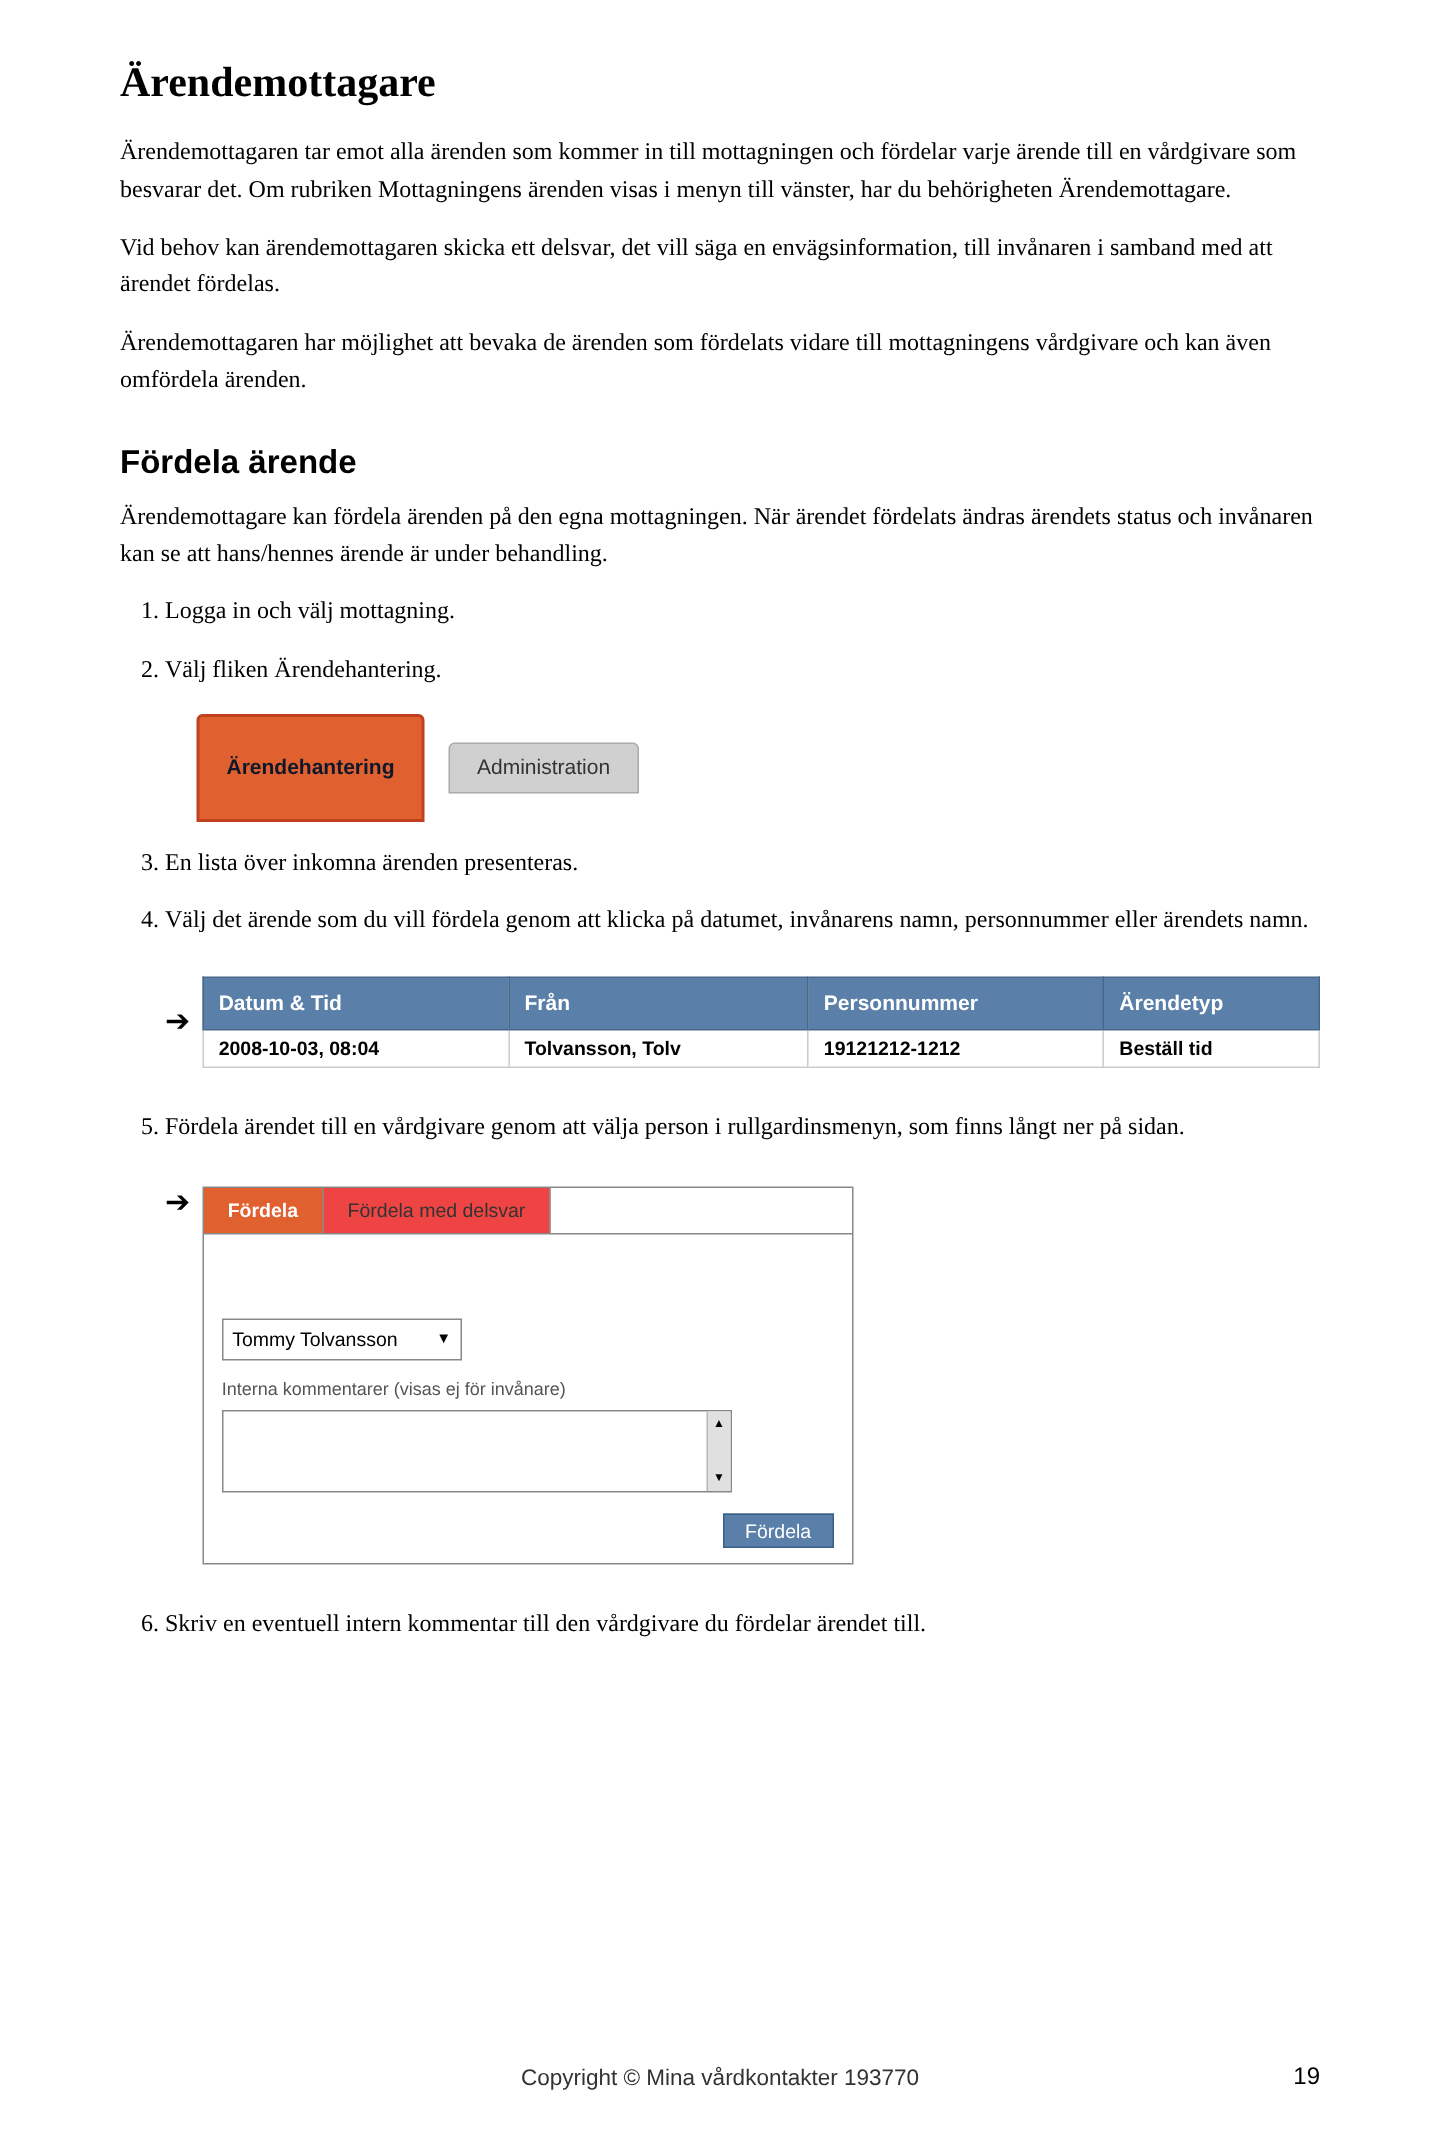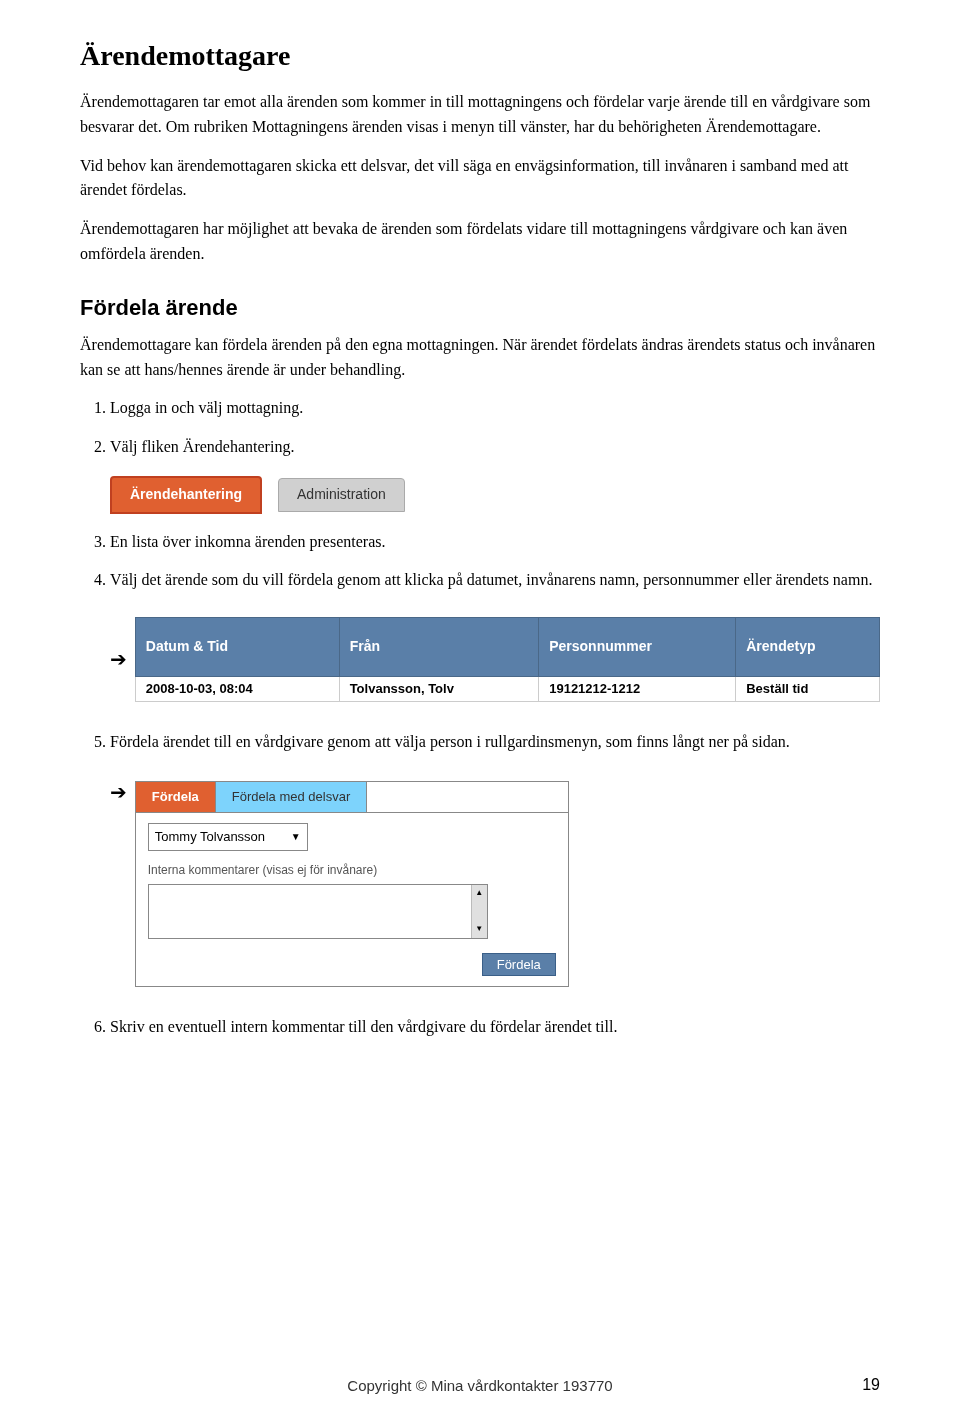--- a/index.html
+++ b/index.html
@@ -41,27 +41,28 @@
       line-height: 1.55;
     }
     .tab-image {
       display: flex;
       align-items: center;
       margin: 16px 0 16px 0;
       gap: 0;
     }
     .tab-active {
       background: #e06030;
-      color: #ffffff;
-      padding: 6px 18px;
+      color: #0f172a;
+      padding: 23px 18px;
       font-size: 14px;
       font-family: Arial, sans-serif;
       border: 2px solid #c04020;
       border-radius: 4px 4px 0 0;
       font-weight: bold;
+      margin-left: 21px;
     }
     .tab-inactive {
       background: #d0d0d0;
       color: #333;
       padding: 5px 18px;
       font-size: 14px;
       font-family: Arial, sans-serif;
       border: 1px solid #aaa;
       border-radius: 4px 4px 0 0;
       margin-left: 16px;
@@ -69,21 +70,21 @@
     .table-screenshot {
       width: 820px;
       border-collapse: collapse;
       margin: 14px 0;
       font-size: 14px;
       font-family: Arial, sans-serif;
     }
     .table-screenshot thead tr th {
       background: #5a7fa8;
       color: #fff;
-      padding: 18px 10px;
+      padding: 6px 10px;
       text-align: left;
       border: 1px solid #4a6888;
       font-weight: bold;
     }
     .table-screenshot tbody tr td {
       background: #fff;
       padding: 2px 10px;
       border: 1px solid #ccc;
       font-weight: bold;
       font-size: 13px;
@@ -113,33 +114,34 @@
     }
     .fördela-tab-active {
       background: #e06030;
       color: #fff;
       padding: 5px 16px;
       font-weight: bold;
       border-right: 1px solid #888;
       font-size: 13px;
     }
     .fördela-tab-inactive {
-      background: #7dd3fc;
+      background: #ef4444;
       color: #333;
       padding: 5px 16px;
       border-right: 1px solid #888;
       font-size: 13px;
     }
     .fördela-body {
       padding: 10px 12px;
     }
     .fördela-select-row {
       display: flex;
       align-items: center;
       margin-bottom: 10px;
+      margin-top: 46px;
     }
     .fördela-select {
       border: 1px solid #888;
       padding: 3px 6px;
       width: 160px;
       font-size: 13px;
       background: #fff;
       display: flex;
       align-items: center;
       justify-content: space-between;
@@ -208,21 +210,21 @@
       font-family: Arial, sans-serif;
     }
   </style>
 </head>
 <body>
 
 <div class="page-content">
 
   <h1>Ärendemottagare</h1>
 
-  <p>Ärendemottagaren tar emot alla ärenden som kommer in till mottagningens och fördelar varje ärende till en vårdgivare som besvarar det. Om rubriken Mottagningens ärenden visas i menyn till vänster, har du behörigheten Ärendemottagare.</p>
+  <p>Ärendemottagaren tar emot alla ärenden som kommer in till mottagningen och fördelar varje ärende till en vårdgivare som besvarar det. Om rubriken Mottagningens ärenden visas i menyn till vänster, har du behörigheten Ärendemottagare.</p>
 
   <p>Vid behov kan ärendemottagaren skicka ett delsvar, det vill säga en envägsinformation, till invånaren i samband med att ärendet fördelas.</p>
 
   <p>Ärendemottagaren har möjlighet att bevaka de ärenden som fördelats vidare till mottagningens vårdgivare och kan även omfördela ärenden.</p>
 
 
   <h2>Fördela ärende</h2>
 
   <p>Ärendemottagare kan fördela ärenden på den egna mottagningen. När ärendet fördelats ändras ärendets status och invånaren kan se att hans/hennes ärende är under behandling.</p>
 

